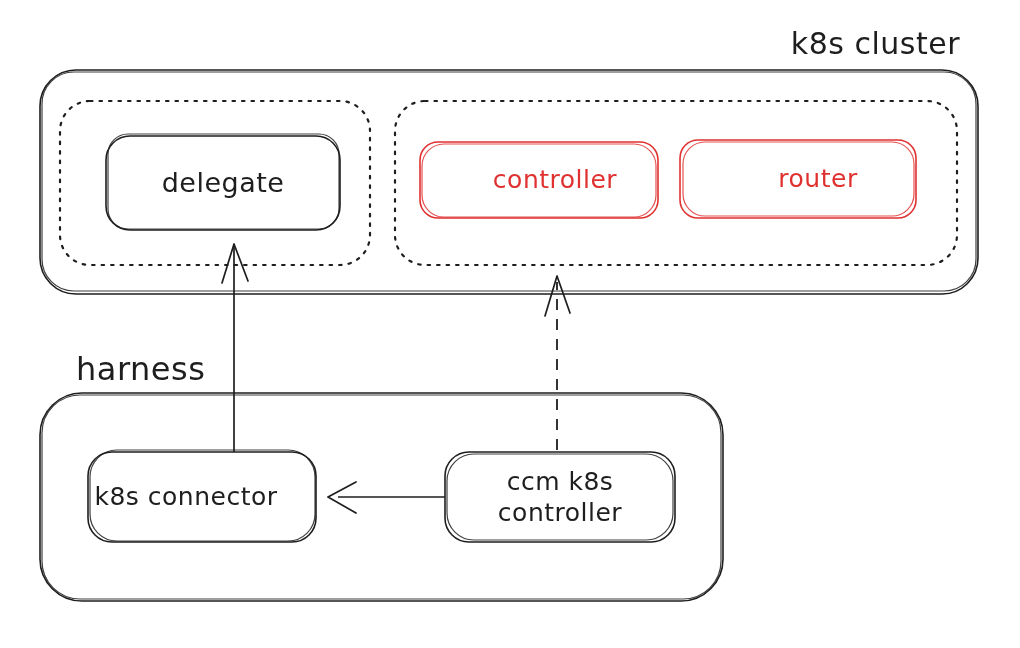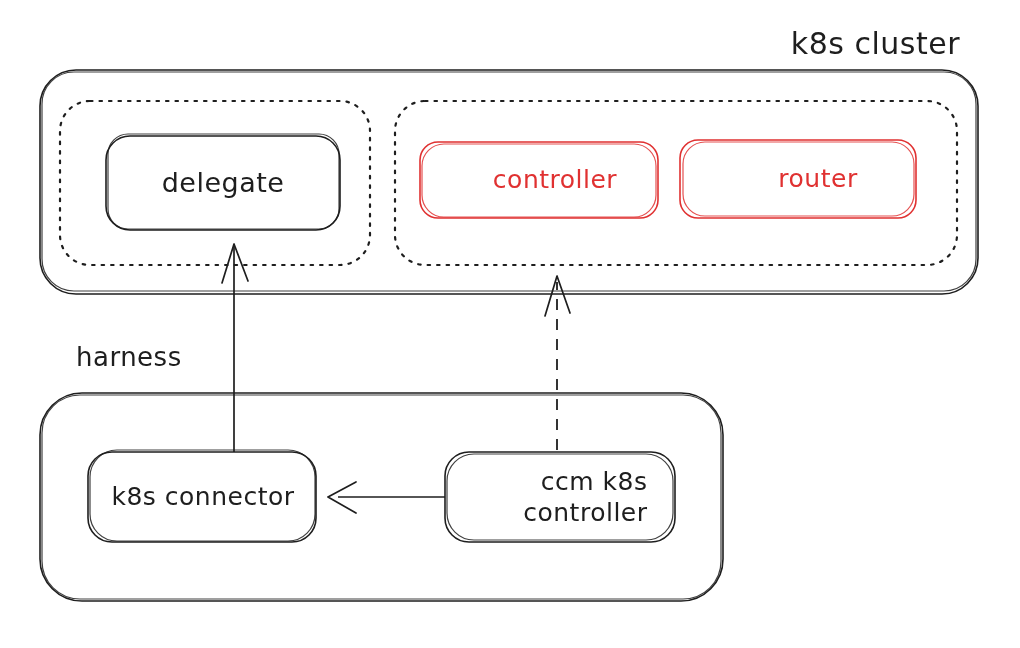--- a/index.html
+++ b/index.html
@@ -28,34 +28,34 @@
     position: absolute;
     color: var(--stroke-black, #1e1e1e);
     letter-spacing: .5px;
     white-space: nowrap;
   }
   .node-lbl {
     position: absolute;
     display: flex;
     align-items: center;
     justify-content: center;
-    text-align: right;
+    text-align: center;
     color: var(--stroke-black, #1e1e1e);
     letter-spacing: .5px;
     line-height: 1.25;
   }
   .red-text { color: var(--accent-red, #e03131); }
 
   .cluster-lbl { left: 770px; top: 26px;  width: 190px; font-size: 30px; text-align: right; }
-  .harness-lbl { left: 76px;  top: 342px; font-size: 26px; }
+  .harness-lbl { left: 76px;  top: 350px; font-size: 32px; }
 
   .delegate-lbl   { left: 106px; top: 136px; width: 234px; height: 94px; font-size: 27px; }
   .controller-lbl { left: 420px; top: 142px; width: 270px; height: 76px; font-size: 25px; }
   .router-lbl     { left: 680px; top: 140px; width: 276px; height: 78px; font-size: 25px; }
-  .k8sconn-lbl    { left: 88px;  top: 452px; width: 196px; height: 90px; font-size: 25px; padding-left: 17px; }
+  .k8sconn-lbl    { left: 88px;  top: 452px; width: 196px; height: 90px; font-size: 25px; }
   .ccm-lbl        { left: 445px; top: 452px; width: 230px; height: 90px; font-size: 25px; }
   .ccm-lbl span   { display: inline-block; max-width: 175px; white-space: normal; }
 </style>
 </head>
 <body>
 
 <div class="canvas">
 
   <svg width="1020" height="648" viewBox="0 0 1020 648">
 

